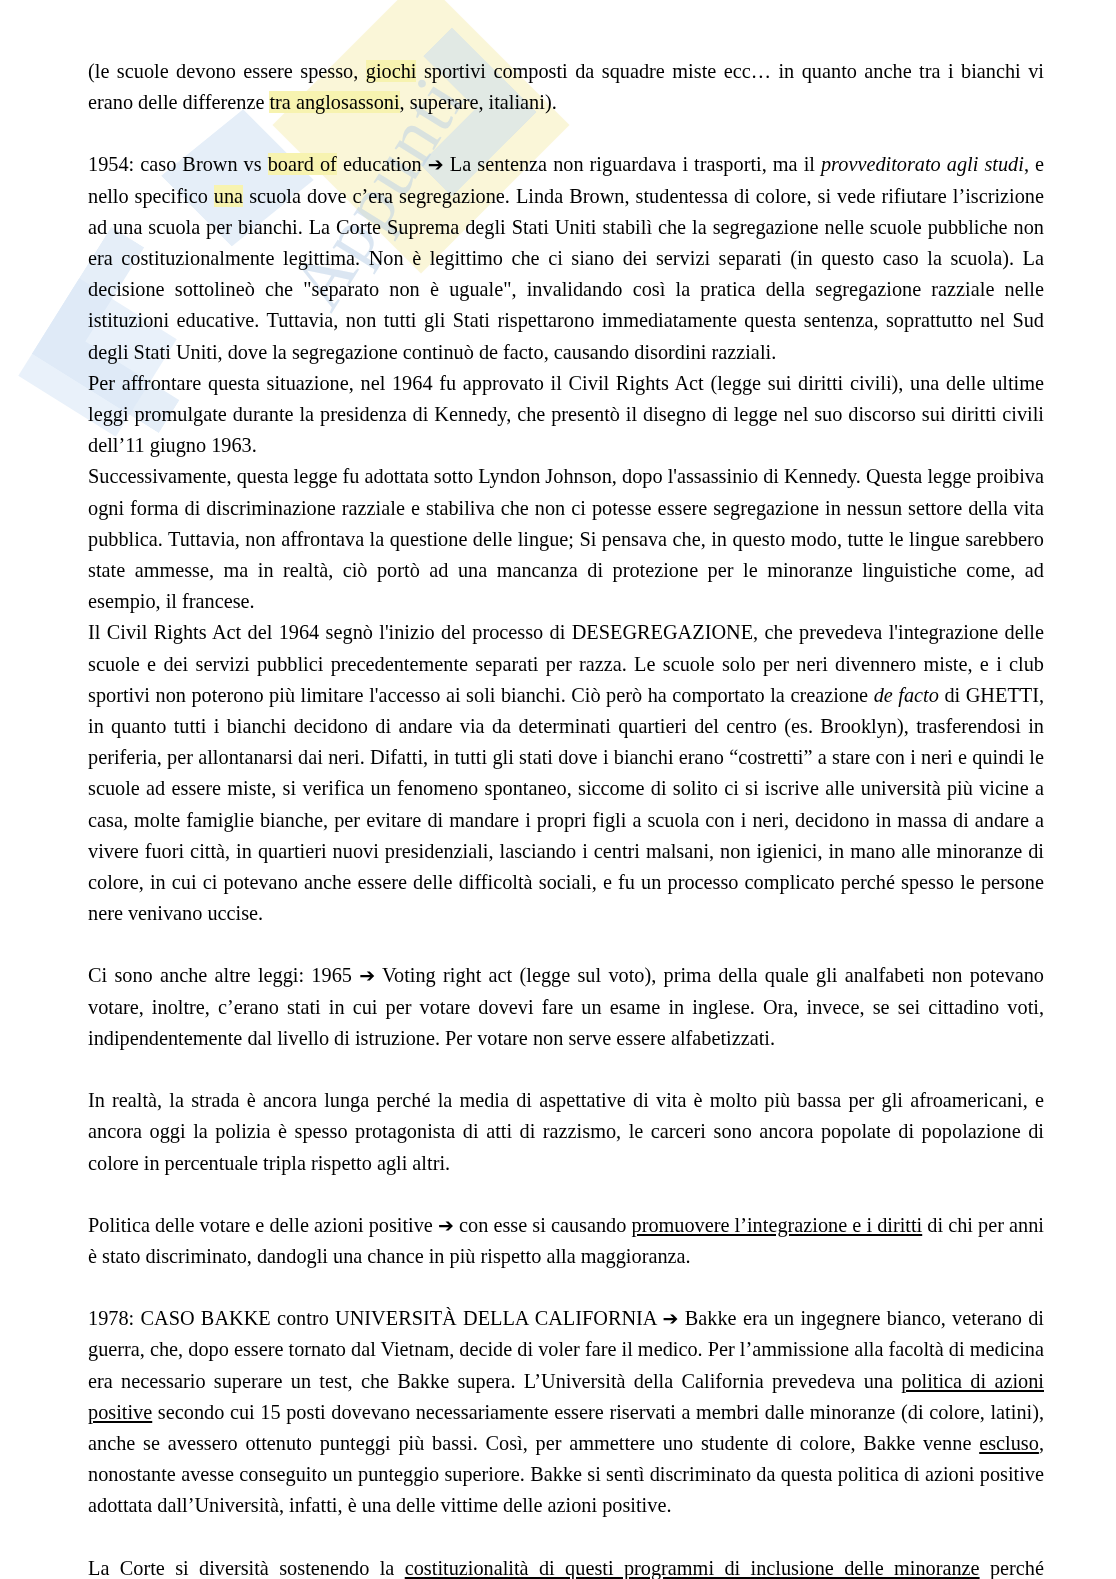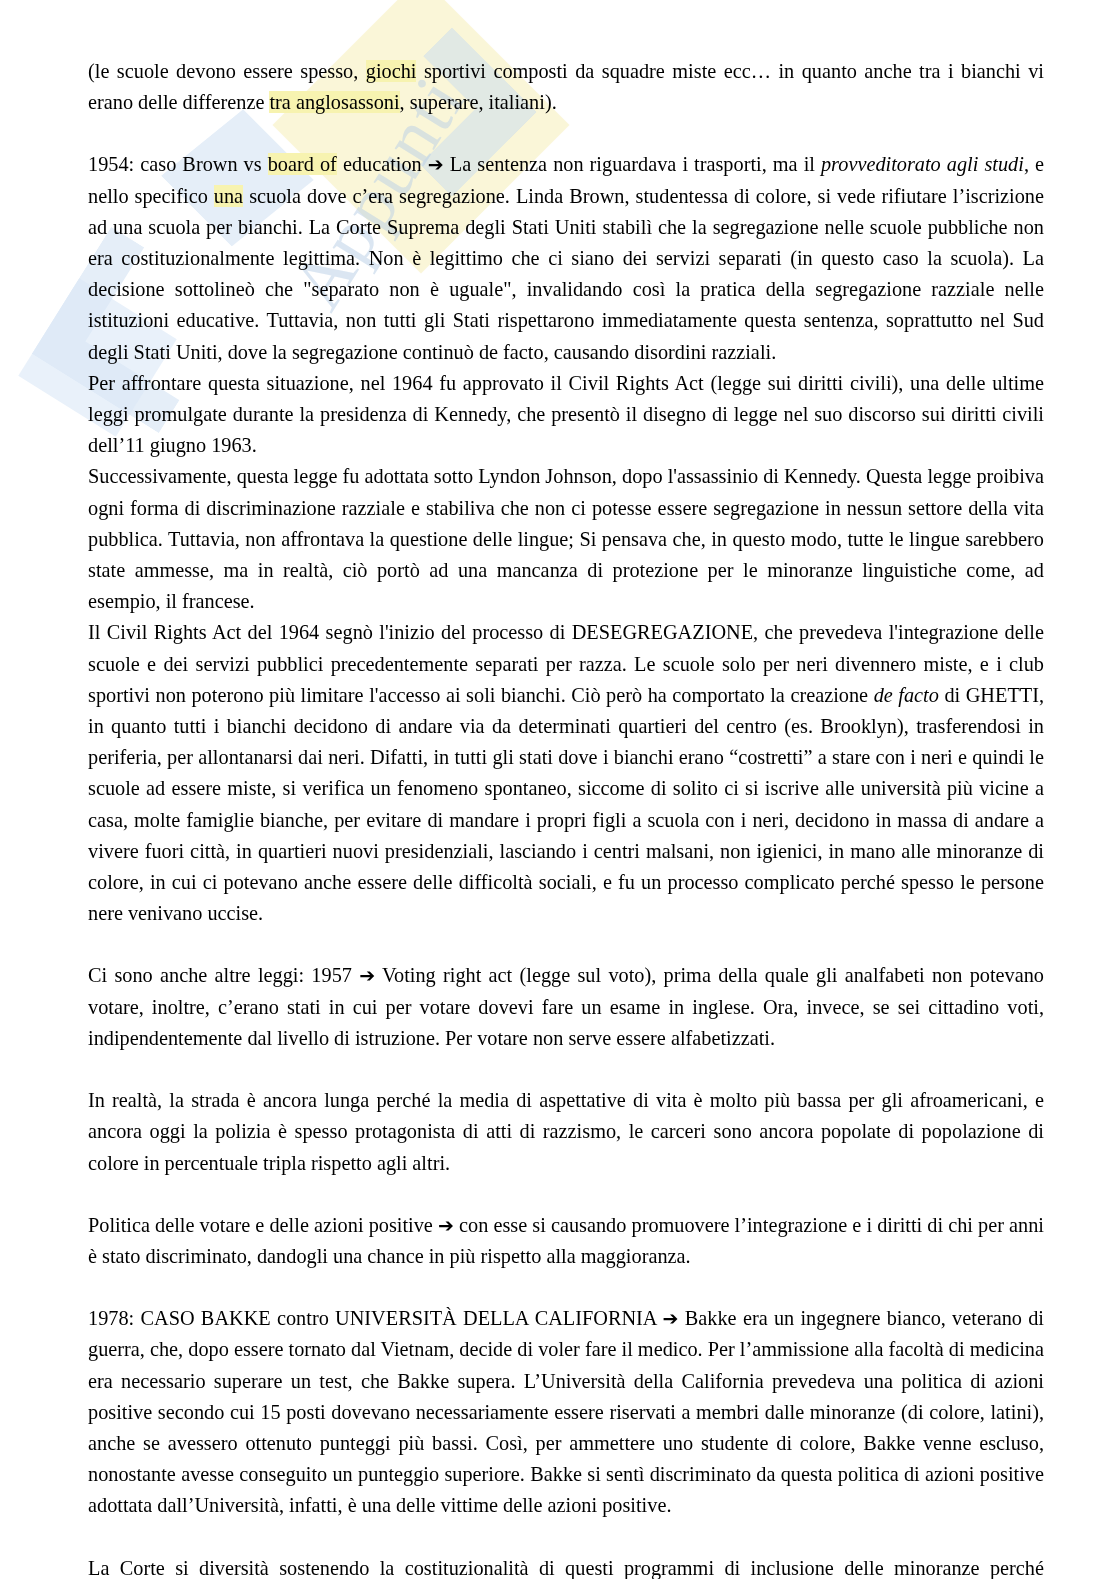--- a/index.html
+++ b/index.html
@@ -108,21 +108,21 @@
     text-justify: inter-word;
   }
   p.para {
     margin: 0;
     text-align: justify;
   }
   .gap { height: 31px; }
 
   .hl { background: #f7f3b0; }
   .it { font-style: italic; margin-top: 16px; }
-  .ul { }
+  .ul { text-decoration: underline; }
   .arrow {
     font-family: "DejaVu Sans", sans-serif;
     font-weight: bold;
     font-size: 19px;
   }
 </style>
 </head>
 <body>
 
 <div id="page">
@@ -145,21 +145,21 @@
     <p class="para"><span>1954: caso Brown vs </span><span class="hl">board of</span><span> education </span><span class="arrow">➔</span><span> La sentenza non riguardava i trasporti, ma il </span><span class="it">provveditorato agli studi</span><span>, e nello specifico </span><span class="hl">una</span><span> scuola dove c’era segregazione. Linda Brown, studentessa di colore, si vede rifiutare l’iscrizione ad una scuola per bianchi. La Corte Suprema degli Stati Uniti stabilì che la segregazione nelle scuole pubbliche non era costituzionalmente legittima. Non è legittimo che ci siano dei servizi separati (in questo caso la scuola). La decisione sottolineò che "separato non è uguale", invalidando così la pratica della segregazione razziale nelle istituzioni educative. Tuttavia, non tutti gli Stati rispettarono immediatamente questa sentenza, soprattutto nel Sud degli Stati Uniti, dove la segregazione continuò de facto, causando disordini razziali.</span></p>
 
     <p class="para"><span>Per affrontare questa situazione, nel 1964 fu approvato il Civil Rights Act (legge sui diritti civili), una delle ultime leggi promulgate durante la presidenza di Kennedy, che presentò il disegno di legge nel suo discorso sui diritti civili dell’11 giugno 1963.</span></p>
 
     <p class="para"><span>Successivamente, questa legge fu adottata sotto Lyndon Johnson, dopo l'assassinio di Kennedy. Questa legge proibiva ogni forma di discriminazione razziale e stabiliva che non ci potesse essere segregazione in nessun settore della vita pubblica. Tuttavia, non affrontava la questione delle lingue; Si pensava che, in questo modo, tutte le lingue sarebbero state ammesse, ma in realtà, ciò portò ad una mancanza di protezione per le minoranze linguistiche come, ad esempio, il francese.</span></p>
 
     <p class="para"><span>Il Civil Rights Act del 1964 segnò l'inizio del processo di DESEGREGAZIONE, che prevedeva l'integrazione delle scuole e dei servizi pubblici precedentemente separati per razza. Le scuole solo per neri divennero miste, e i club sportivi non poterono più limitare l'accesso ai soli bianchi. Ciò però ha comportato la creazione </span><span class="it">de facto</span><span> di GHETTI, in quanto tutti i bianchi decidono di andare via da determinati quartieri del centro (es. Brooklyn), trasferendosi in periferia, per allontanarsi dai neri. Difatti, in tutti gli stati dove i bianchi erano “costretti” a stare con i neri e quindi le scuole ad essere miste, si verifica un fenomeno spontaneo, siccome di solito ci si iscrive alle università più vicine a casa, molte famiglie bianche, per evitare di mandare i propri figli a scuola con i neri, decidono in massa di andare a vivere fuori città, in quartieri nuovi presidenziali, lasciando i centri malsani, non igienici, in mano alle minoranze di colore, in cui ci potevano anche essere delle difficoltà sociali, e fu un processo complicato perché spesso le persone nere venivano uccise.</span></p>
 
     <div class="gap"></div>
 
-    <p class="para"><span>Ci sono anche altre leggi: 1957 </span><span class="arrow">➔</span><span> Voting right act (legge sul voto), prima della quale gli analfabeti non potevano votare, inoltre, c’erano stati in cui per votare dovevi fare un esame in inglese. Ora, invece, se sei cittadino voti, indipendentemente dal livello di istruzione. Per votare non serve essere alfabetizzati.</span></p>
+    <p class="para"><span>Ci sono anche altre leggi: 1965 </span><span class="arrow">➔</span><span> Voting right act (legge sul voto), prima della quale gli analfabeti non potevano votare, inoltre, c’erano stati in cui per votare dovevi fare un esame in inglese. Ora, invece, se sei cittadino voti, indipendentemente dal livello di istruzione. Per votare non serve essere alfabetizzati.</span></p>
 
     <div class="gap"></div>
 
     <p class="para"><span>In realtà, la strada è ancora lunga perché la media di aspettative di vita è molto più bassa per gli afroamericani, e ancora oggi la polizia è spesso protagonista di atti di razzismo, le carceri sono ancora popolate di popolazione di colore in percentuale tripla rispetto agli altri.</span></p>
 
     <div class="gap"></div>
 
     <p class="para"><span>Politica delle votare e delle azioni positive </span><span class="arrow">➔</span><span> con esse si causando </span><span class="ul">promuovere l’integrazione e i diritti</span><span> di chi per anni è stato discriminato, dandogli una chance in più rispetto alla maggioranza.</span></p>
 
     <div class="gap"></div>

